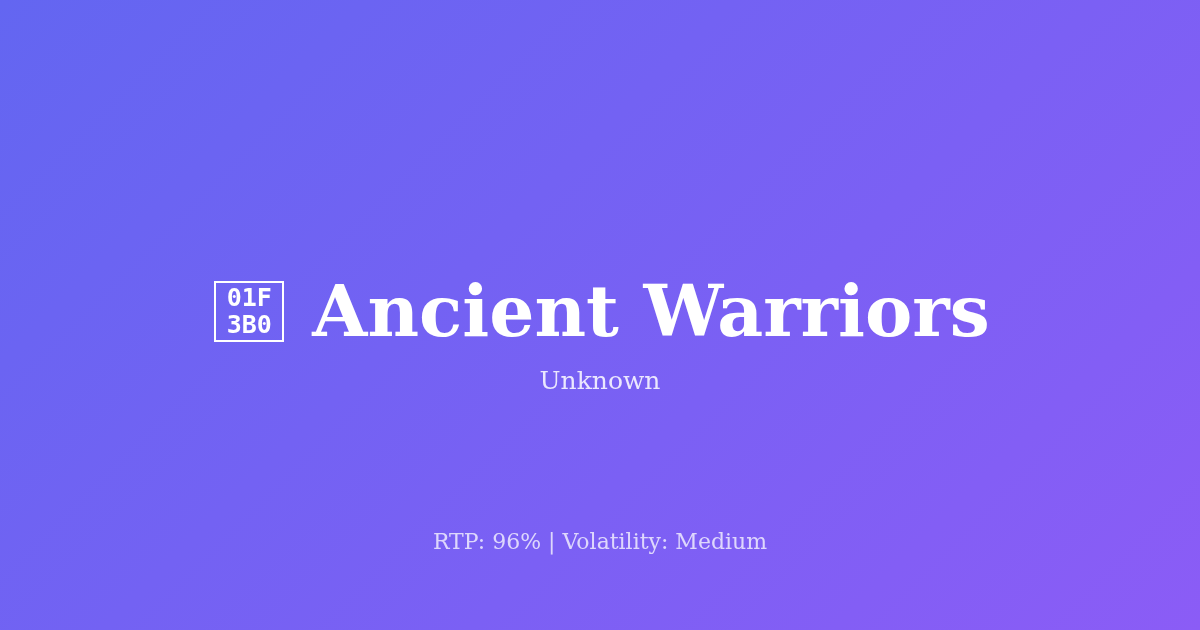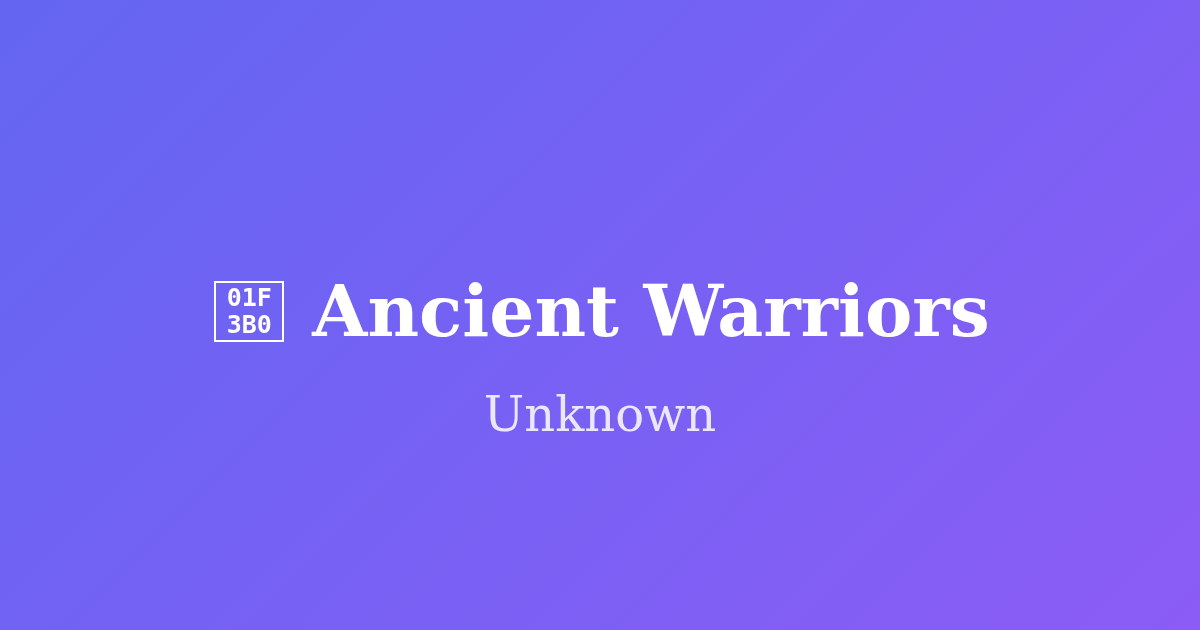--- a/index.html
+++ b/index.html
@@ -78,26 +78,25 @@
   }
 
   
   .provider {
     position: absolute;
     left: 0;
     right: 0;
     top: 366px;
     text-align: center;
     font-family: "DejaVu Serif", "Liberation Serif", serif;
-    font-size: 48px;
+    font-size: 25px;
     font-weight: 400;
     line-height: 1.2;
     color: rgba(255, 255, 255, 0.85);
     white-space: nowrap;
-    margin-top: 20px;
   }
 
   
   .stats {
     position: absolute;
     left: 0;
     right: 0;
     top: 528px;
     text-align: center;
     font-family: "DejaVu Serif", "Liberation Serif", serif;
@@ -119,14 +118,15 @@
       <span class="tofu-line">01F</span>
       <span class="tofu-line">3B0</span>
     </span>
 
     <h1 class="game-title">Ancient Warriors</h1>
 
   </div>
 
   <div class="provider">Unknown</div>
 
+  <div class="stats">RTP: 96% | Volatility: Medium</div>
 
 </div>
 
 </body></html>

